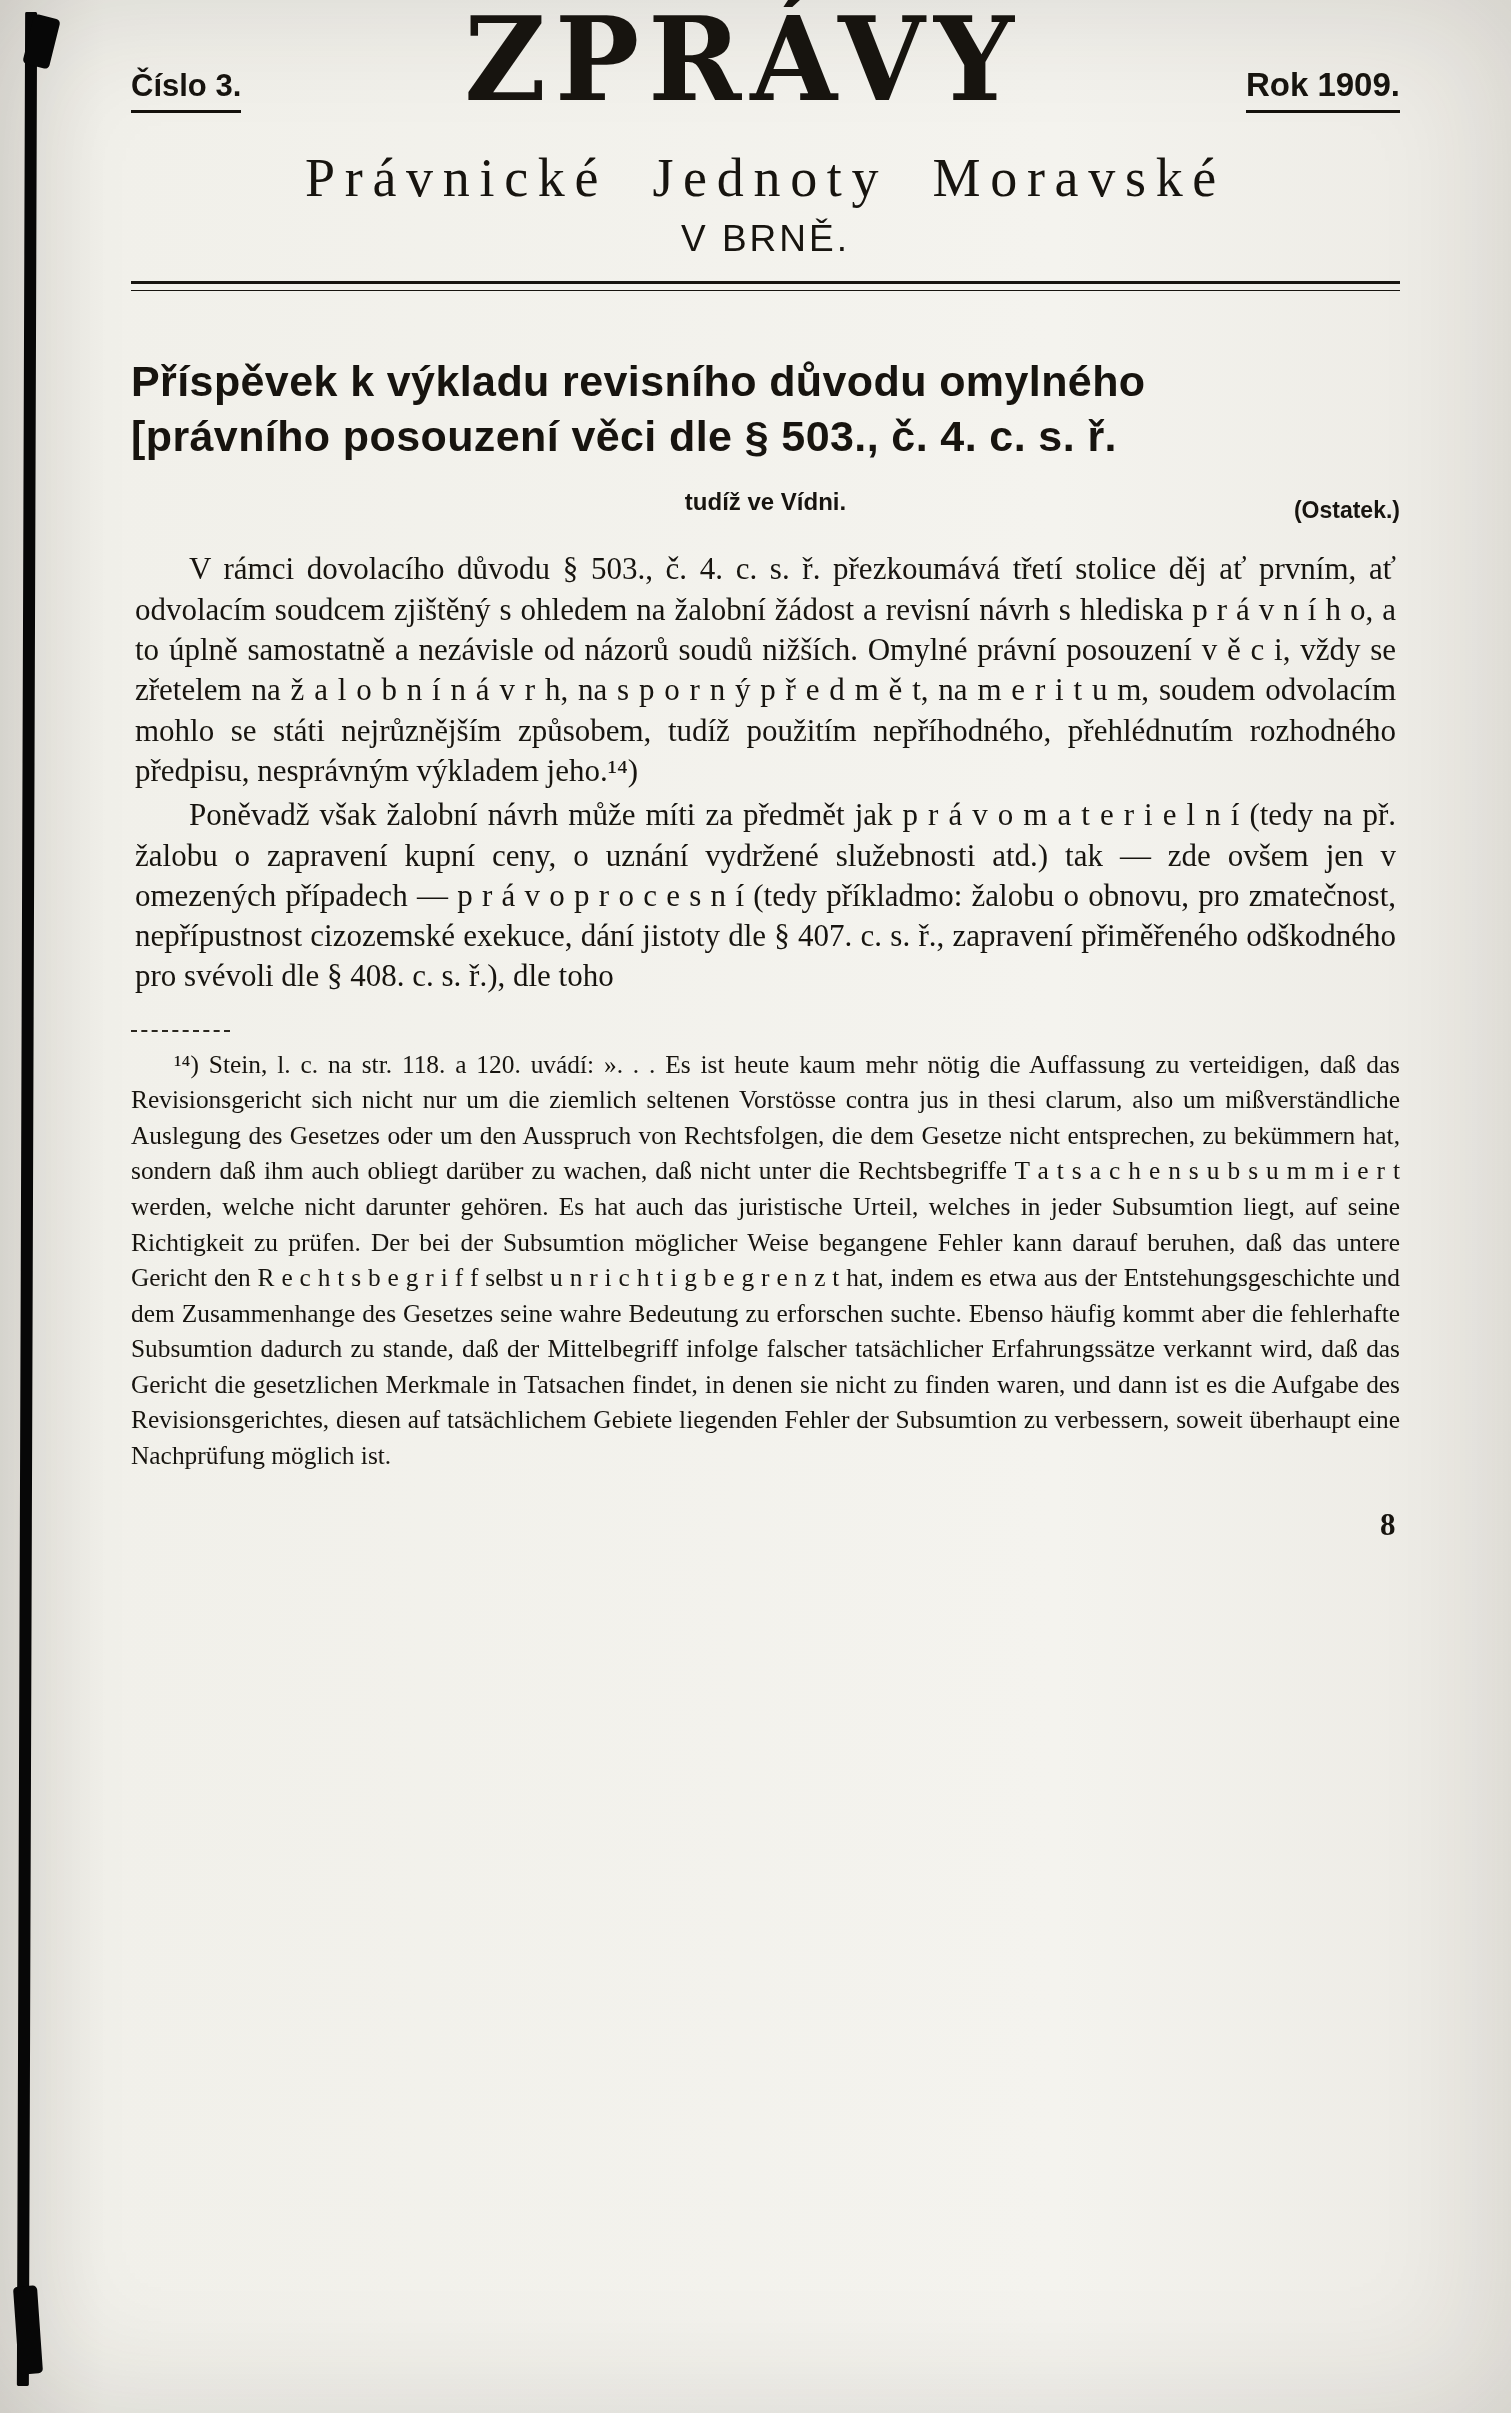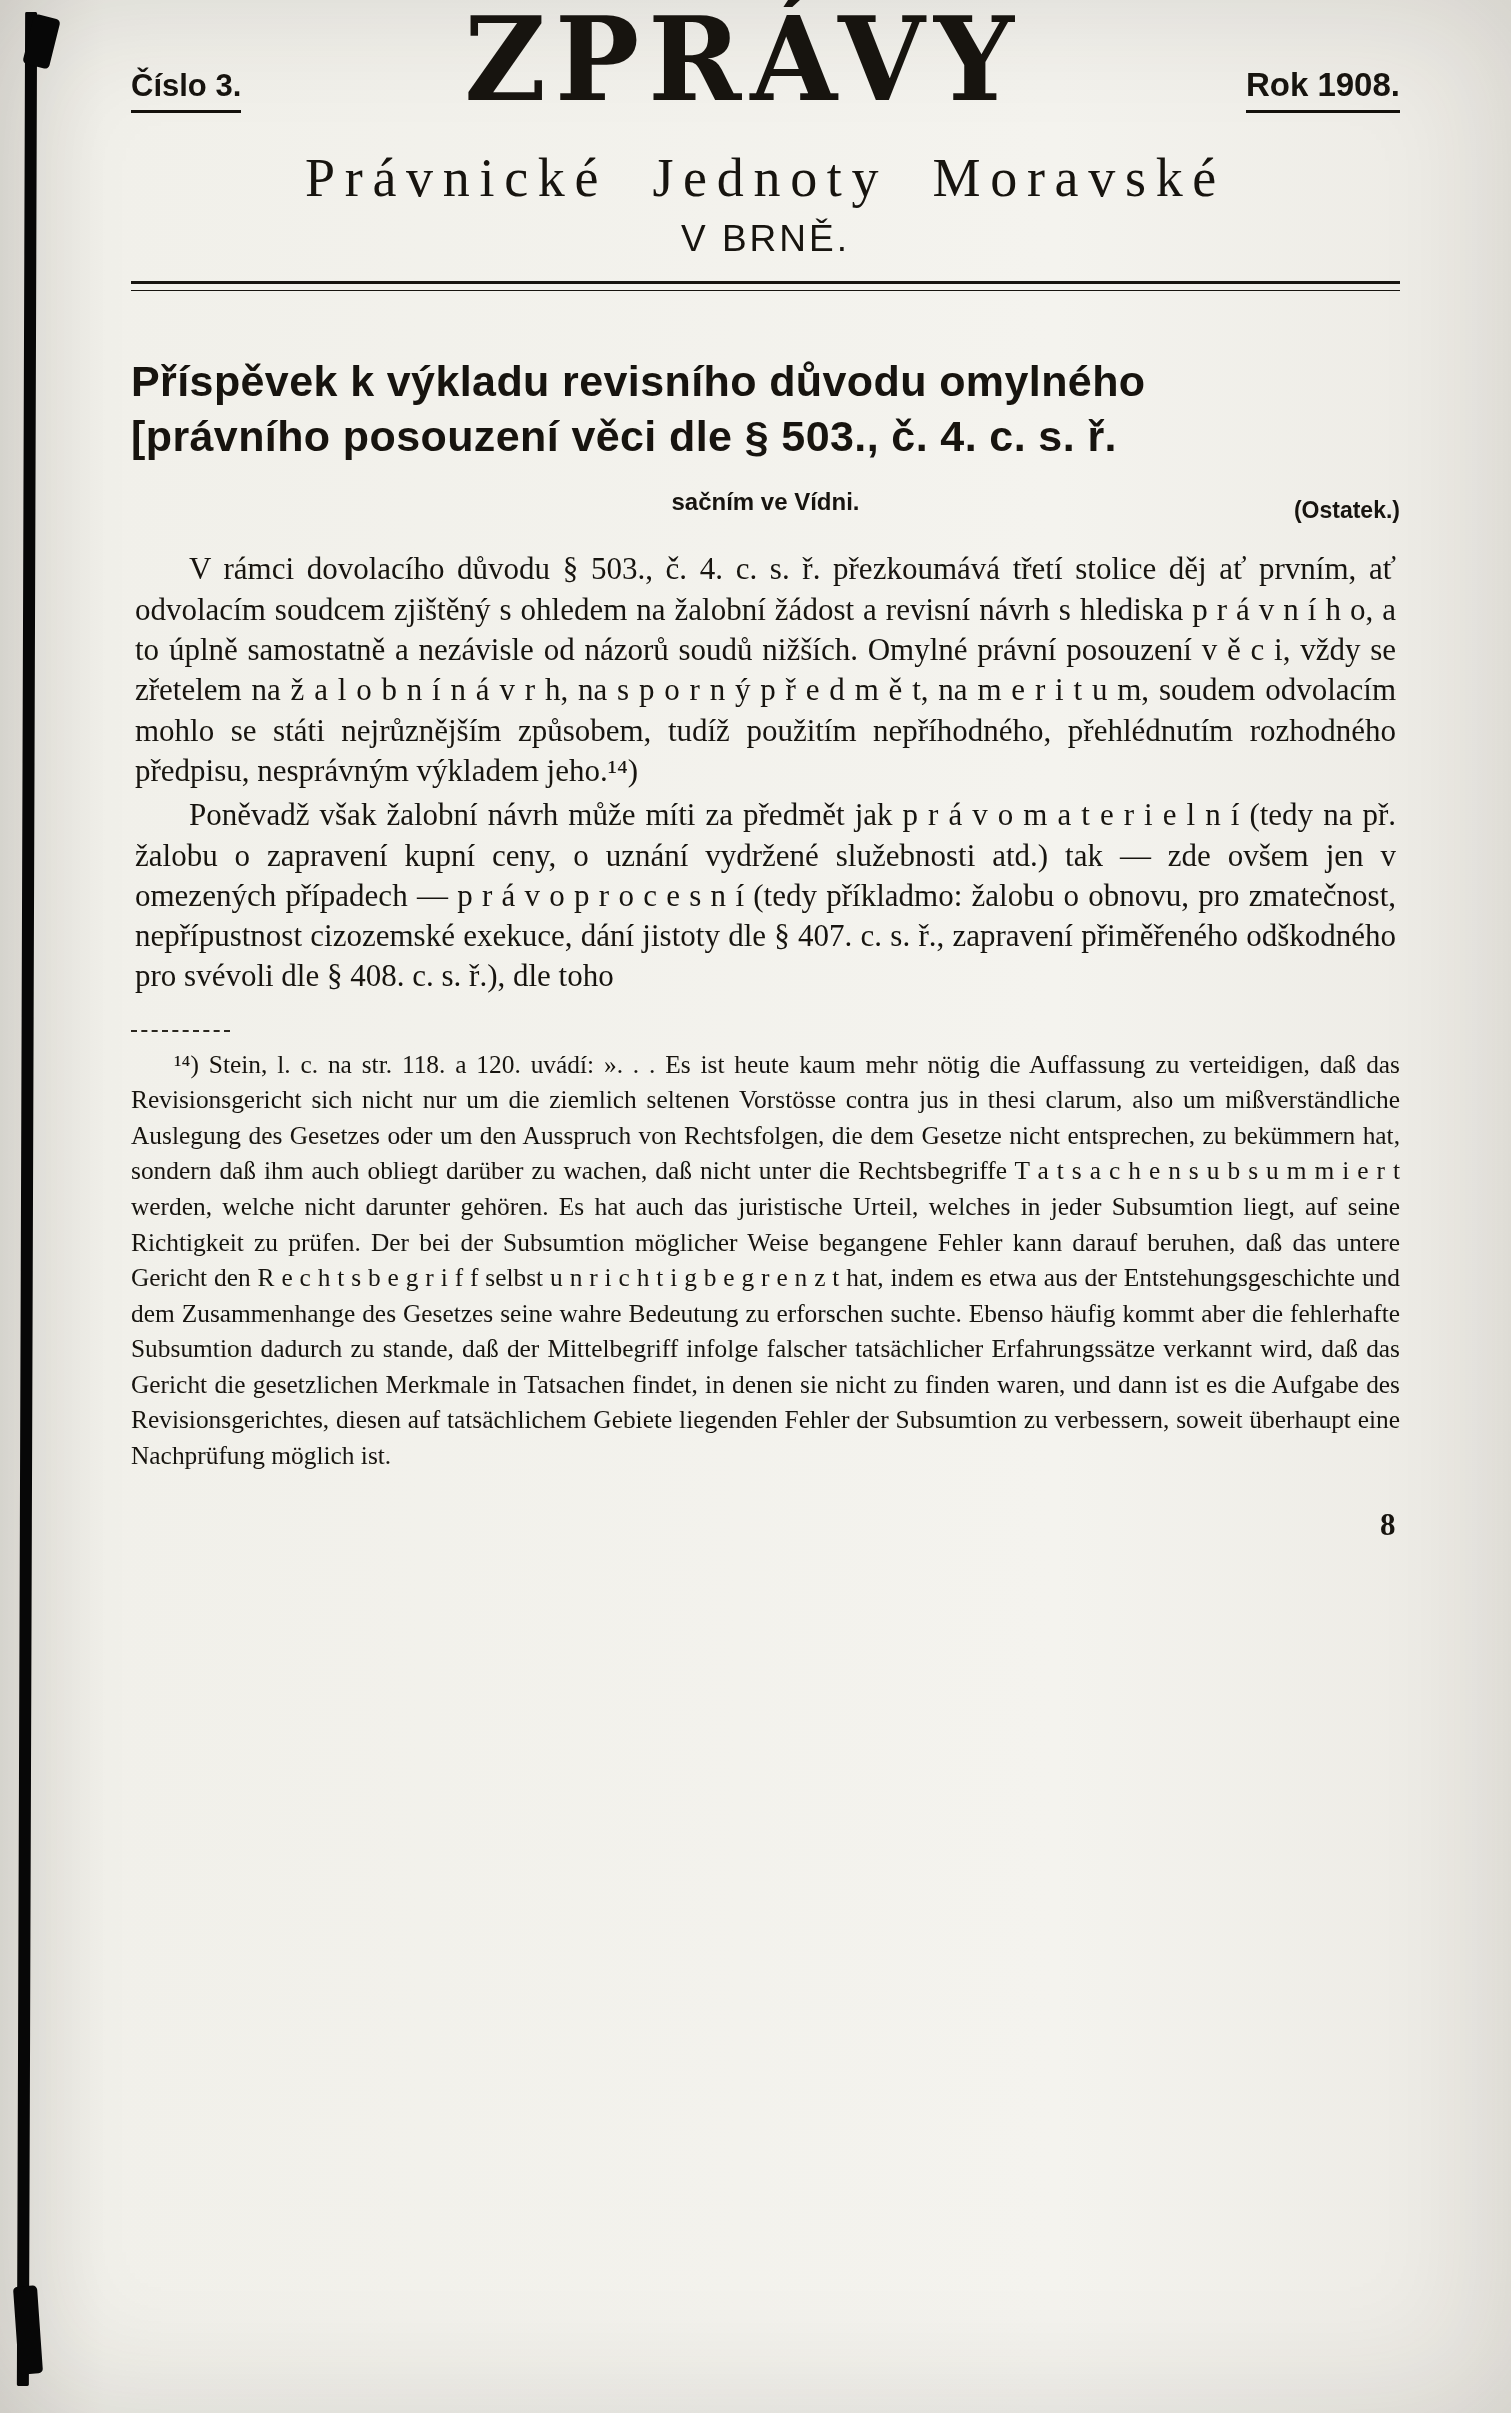--- a/index.html
+++ b/index.html
@@ -137,35 +137,35 @@
   <div class="scan-bar"></div>
   <div class="scan-blob-top"></div>
   <div class="scan-blob-bottom"></div>
 
   <div class="content">
 
     <header>
       <div class="masthead-row">
         <span class="issue">Číslo 3.</span>
         <span class="journal-title">ZPRÁVY</span>
-        <span class="year">Rok 1908.</span>
+        <span class="year">Rok 1909.</span>
       </div>
       <div class="society">Právnické Jednoty Moravské</div>
       <div class="place">V BRNĚ.</div>
       <div class="double-rule"></div>
     </header>
 
     <article>
       <h1 class="article-title">
         <span>Příspěvek k výkladu revisního důvodu omylného</span>
         <span>[právního posouzení věci dle § 503., č. 4. c. s. ř.</span>
       </h1>
 
       <div class="byline">
-        <div>sačním ve Vídni.</div>
+        <div>tudíž ve Vídni.</div>
         <span class="ostatek">(Ostatek.)</span>
       </div>
 
       <p class="body-para first">V rámci dovolacího důvodu § 503., č. 4. c. s. ř. přezkoumává třetí stolice děj ať prvním, ať odvolacím soudcem zjištěný s ohledem na žalobní žádost a revisní návrh s hlediska p r á v n í h o, a to úplně samostatně a nezávisle od názorů soudů nižších. Omylné právní posouzení v ě c i, vždy se zřetelem na ž a l o b n í  n á v r h, na s p o r n ý  p ř e d m ě t, na m e r i t u m, soudem odvolacím mohlo se státi nejrůznějším způsobem, tudíž použitím nepříhodného, přehlédnutím rozhodného předpisu, nesprávným výkladem jeho.¹⁴)</p>
       <p class="body-para">Poněvadž však žalobní návrh může míti za předmět jak p r á v o  m a t e r i e l n í  (tedy na př. žalobu o zapravení kupní ceny, o uznání vydržené služebnosti atd.) tak — zde ovšem jen v omezených případech — p r á v o  p r o c e s n í  (tedy příkladmo: žalobu o obnovu, pro zmatečnost, nepřípustnost cizozemské exekuce, dání jistoty dle § 407. c. s. ř., zapravení přiměřeného odškodného pro svévoli dle § 408. c. s. ř.), dle toho</p>
 
       <div class="footnote-separator"></div>
       <p class="footnote">¹⁴) Stein, l. c. na str. 118. a 120. uvádí: ». . . Es ist heute kaum mehr nötig die Auffassung zu verteidigen, daß das Revisionsgericht sich nicht nur um die ziemlich seltenen Vorstösse contra jus in thesi clarum, also um mißverständliche Auslegung des Gesetzes oder um den Ausspruch von Rechtsfolgen, die dem Gesetze nicht entsprechen, zu bekümmern hat, sondern daß ihm auch obliegt darüber zu wachen, daß nicht unter die Rechtsbegriffe T a t s a c h e n  s u b s u m m i e r t  werden, welche nicht darunter gehören. Es hat auch das juristische Urteil, welches in jeder Subsumtion liegt, auf seine Richtigkeit zu prüfen. Der bei der Subsumtion möglicher Weise begangene Fehler kann darauf beruhen, daß das untere Gericht den R e c h t s b e g r i f f  selbst  u n r i c h t i g  b e g r e n z t  hat, indem es etwa aus der Entstehungsgeschichte und dem Zusammenhange des Gesetzes seine wahre Bedeutung zu erforschen suchte. Ebenso häufig kommt aber die fehlerhafte Subsumtion dadurch zu stande, daß der Mittelbegriff infolge falscher tatsächlicher Erfahrungssätze verkannt wird, daß das Gericht die gesetzlichen Merkmale in Tatsachen findet, in denen sie nicht zu finden waren, und dann ist es die Aufgabe des Revisionsgerichtes, diesen auf tatsächlichem Gebiete liegenden Fehler der Subsumtion zu verbessern, soweit überhaupt eine Nachprüfung möglich ist.</p>
 
       <div class="page-number">8</div>

